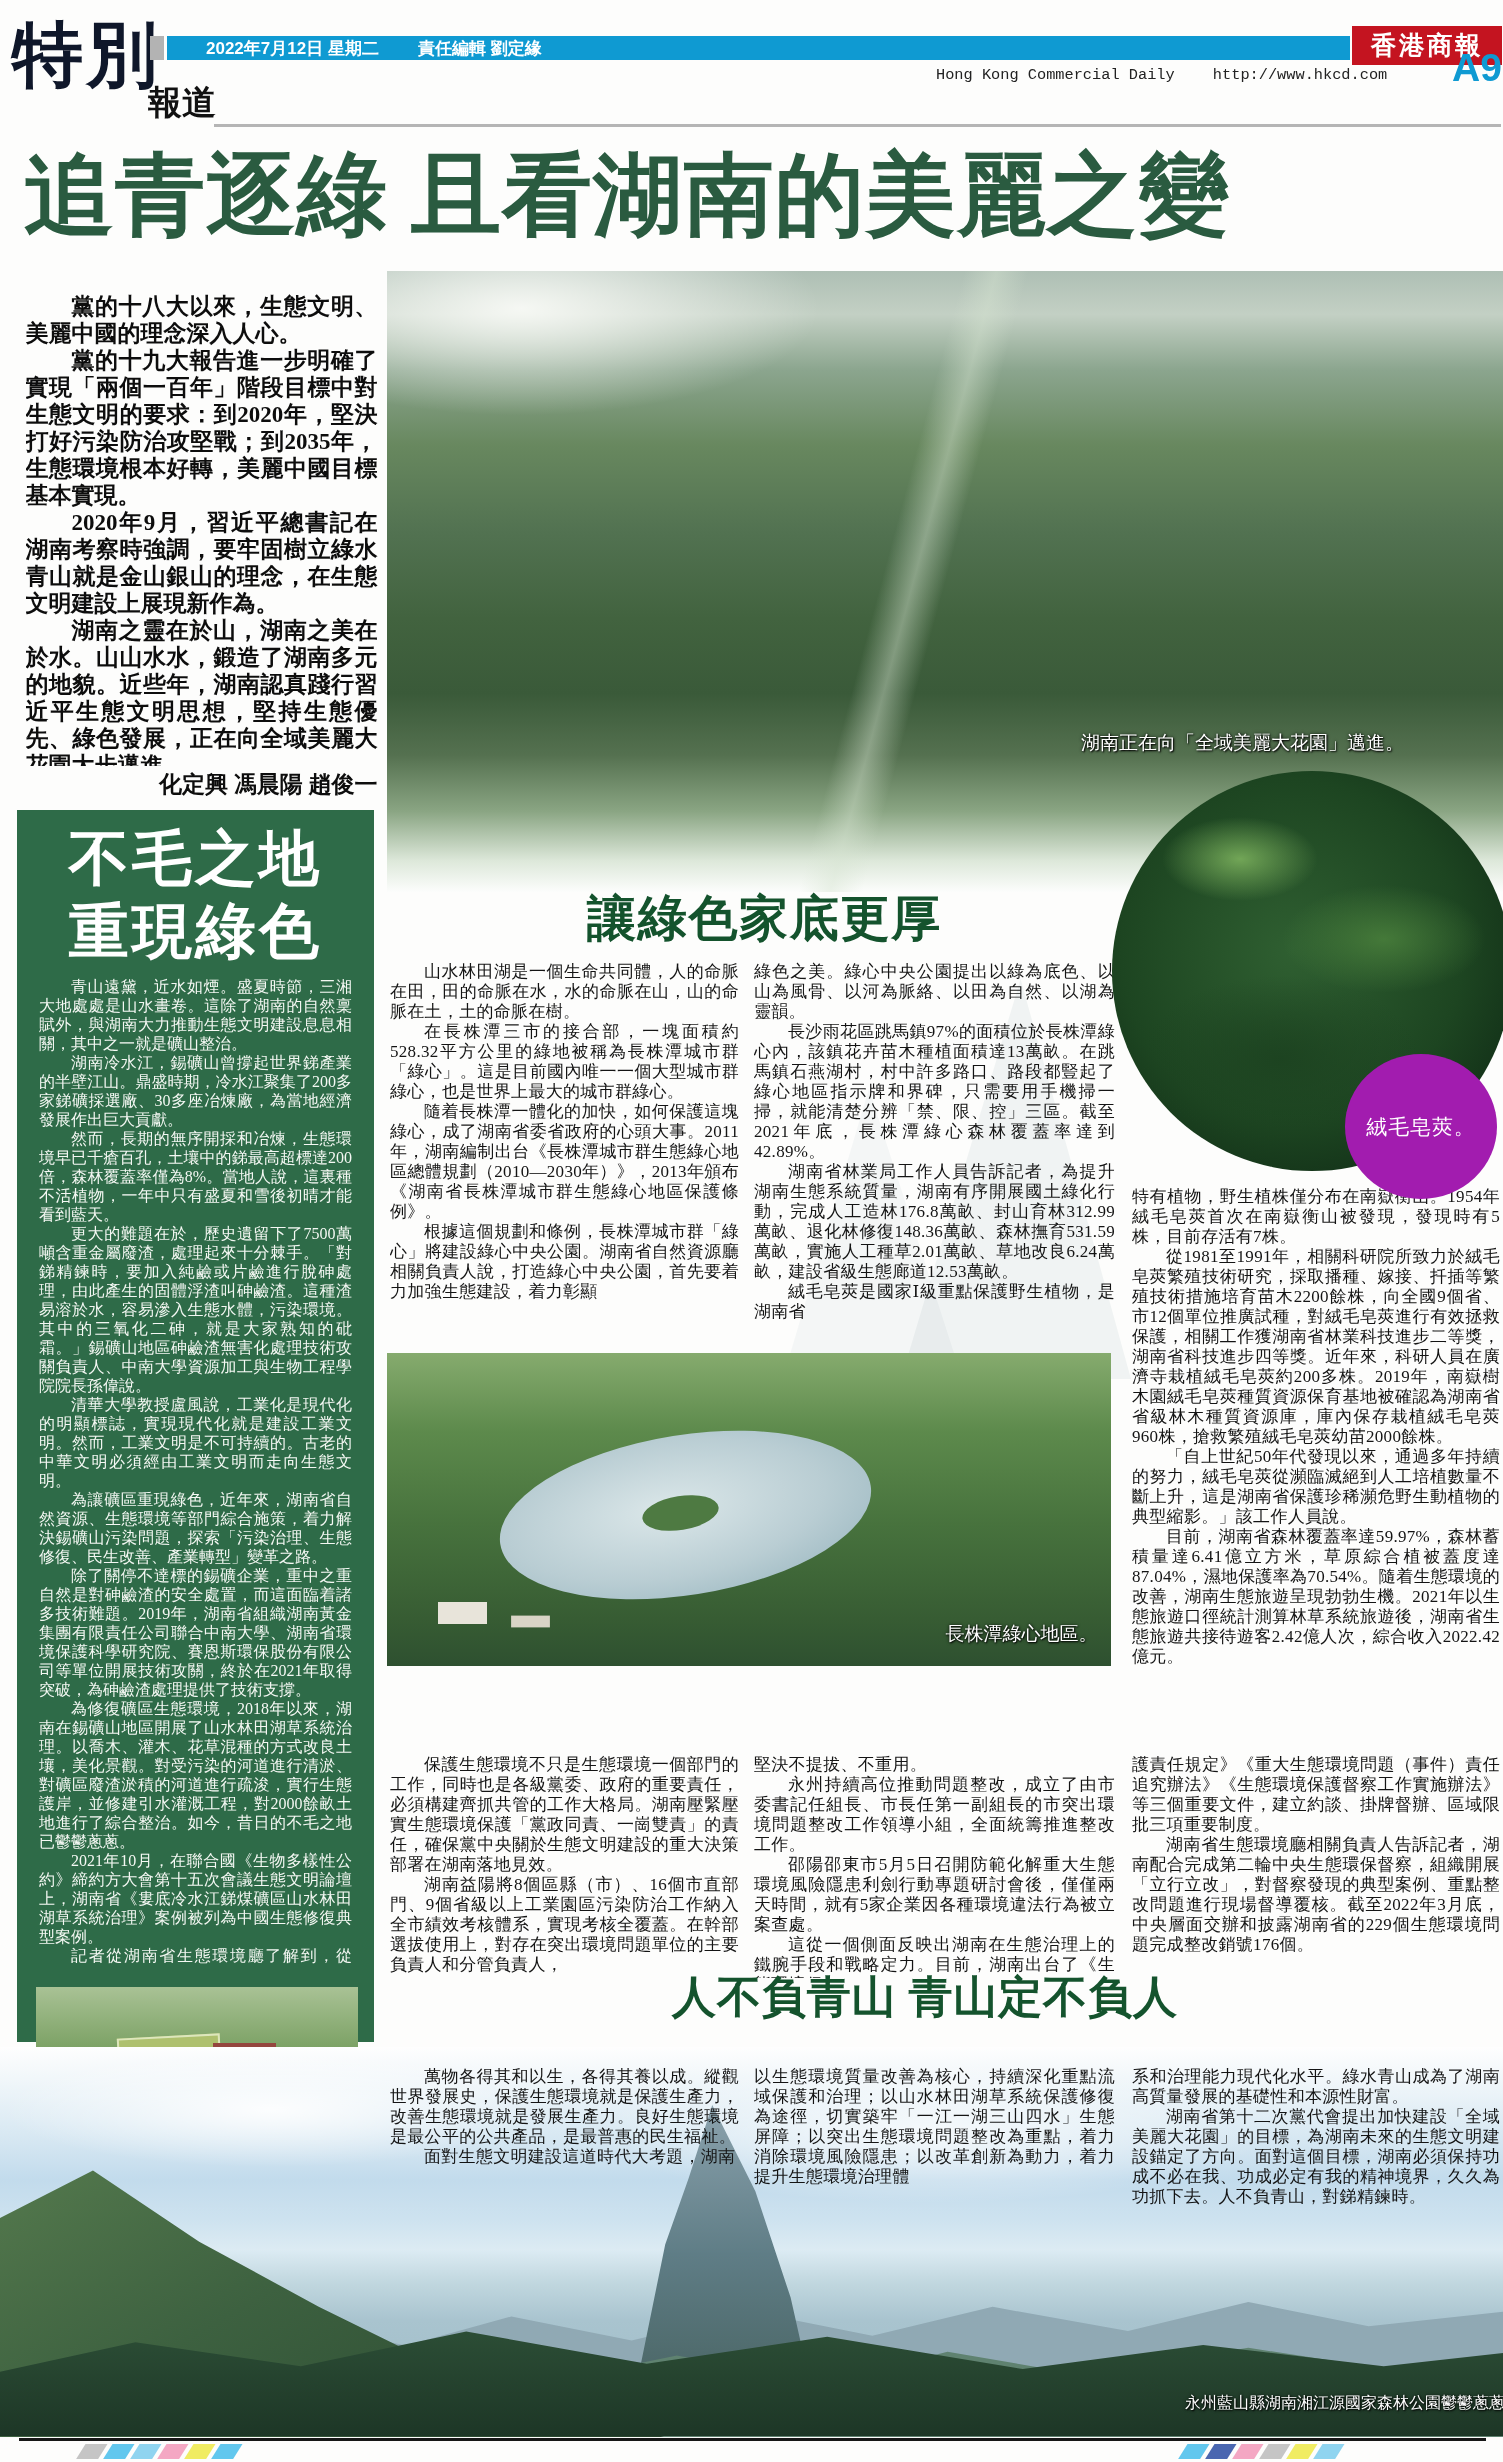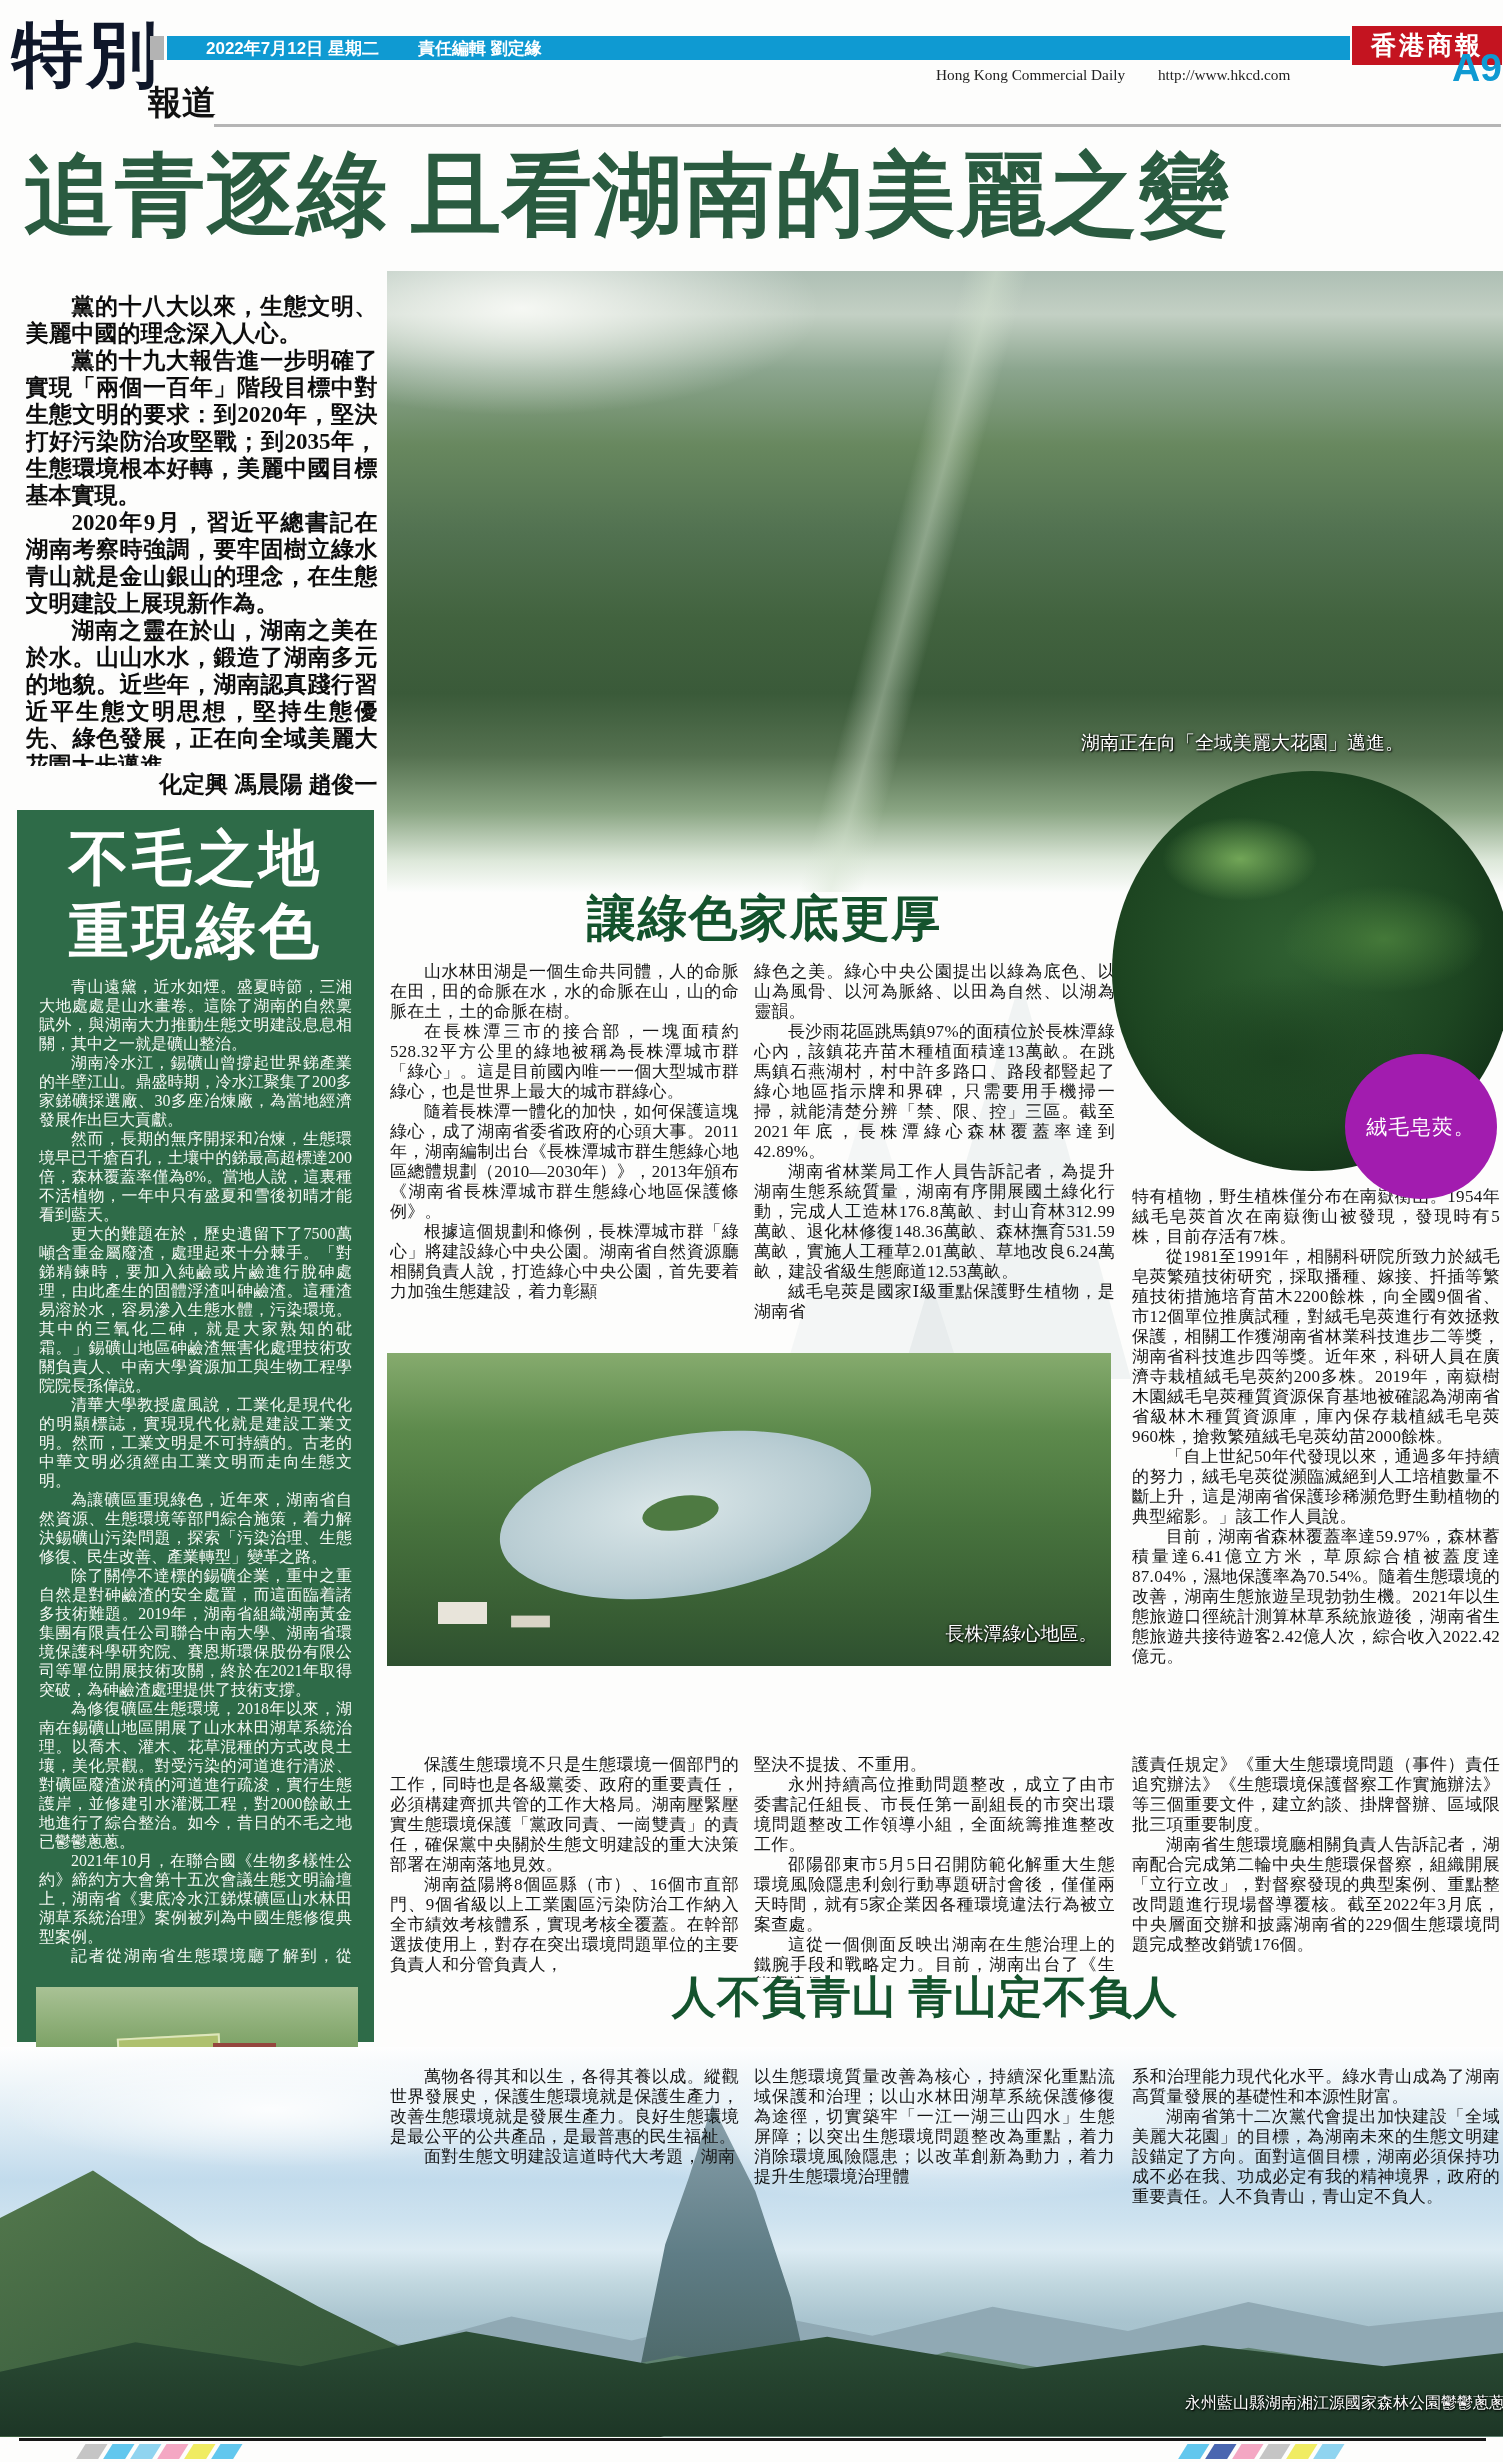--- a/index.html
+++ b/index.html
@@ -15,21 +15,21 @@
   .grey-chip{left:150px;top:36px;width:13.6px;height:24px;background:#b3b3b3;}
   .date-bar{left:167px;top:36px;width:1183px;height:24px;background:#0f9ad2;color:#fff;
     font-family:"Liberation Sans",sans-serif;font-size:17px;font-weight:bold;
     display:flex;align-items:center;}
   .date-bar .d1{margin-left:39px;}
   .date-bar .d2{margin-left:39px;}
   .masthead{left:1352px;top:25.5px;width:150px;height:39px;background:#c41420;color:#fff;
     display:flex;align-items:center;justify-content:center;font-size:25.5px;font-weight:bold;
     letter-spacing:2.6px;}
   .eng-line{left:936px;top:66px;width:477px;text-align:left;color:#222;
-    font-family:Liberation Serif, serif;font-size:15.3px;}
+    font-family:Liberation Mono, monospace;font-size:15.3px;}
   .eng-line .url{margin-left:29px;}
   .page-no{left:1452px;top:48px;font-size:39px;font-weight:bold;color:#0f9ad2;
     font-family:"Liberation Sans",sans-serif;line-height:1;}
   .header-rule{left:214px;top:124px;width:1287px;height:2.6px;background:#b5b5b5;}
 
   
   .headline{left:24px;top:143px;width:1472px;font-size:90px;font-weight:bold;color:#2a5b40;
     letter-spacing:0.9px;white-space:nowrap;line-height:1.18;}
 
   
@@ -259,21 +259,21 @@
   <div class="abs art-title t-mtn">人不負青山 青山定不負人</div>
   <div class="abs col mc1">
       <p class="para">萬物各得其和以生，各得其養以成。縱觀世界發展史，保護生態環境就是保護生產力，改善生態環境就是發展生產力。良好生態環境是最公平的公共產品，是最普惠的民生福祉。</p>
       <p class="para">面對生態文明建設這道時代大考題，湖南</p>
     </div>
   <div class="abs col mc2 cont">
       <p class="para">以生態環境質量改善為核心，持續深化重點流域保護和治理；以山水林田湖草系統保護修復為途徑，切實築牢「一江一湖三山四水」生態屏障；以突出生態環境問題整改為重點，着力消除環境風險隱患；以改革創新為動力，着力提升生態環境治理體</p>
     </div>
   <div class="abs col mc3 cont">
       <p class="para">系和治理能力現代化水平。綠水青山成為了湖南高質量發展的基礎性和本源性財富。</p>
-      <p class="para">湖南省第十二次黨代會提出加快建設「全域美麗大花園」的目標，為湖南未來的生態文明建設錨定了方向。面對這個目標，湖南必須保持功成不必在我、功成必定有我的精神境界，政府的重要責任。人不負青山，青山定不負人。</p>
+      <p class="para">湖南省第十二次黨代會提出加快建設「全域美麗大花園」的目標，為湖南未來的生態文明建設錨定了方向。面對這個目標，湖南必須保持功成不必在我、功成必定有我的精神境界，久久為功抓下去。人不負青山，對銻精鍊時。</p>
     </div>
 
   <div class="abs rule-bottom"></div>
   <div class="abs marks marks-l">
     <div class="mark" style="background:#c5c5c5"></div>
     <div class="mark" style="background:#62c7ee"></div>
     <div class="mark" style="background:#8fd4f0"></div>
     <div class="mark" style="background:#f4a7c3"></div>
     <div class="mark" style="background:#f0ec62"></div>
     <div class="mark" style="background:#62c7ee"></div>

